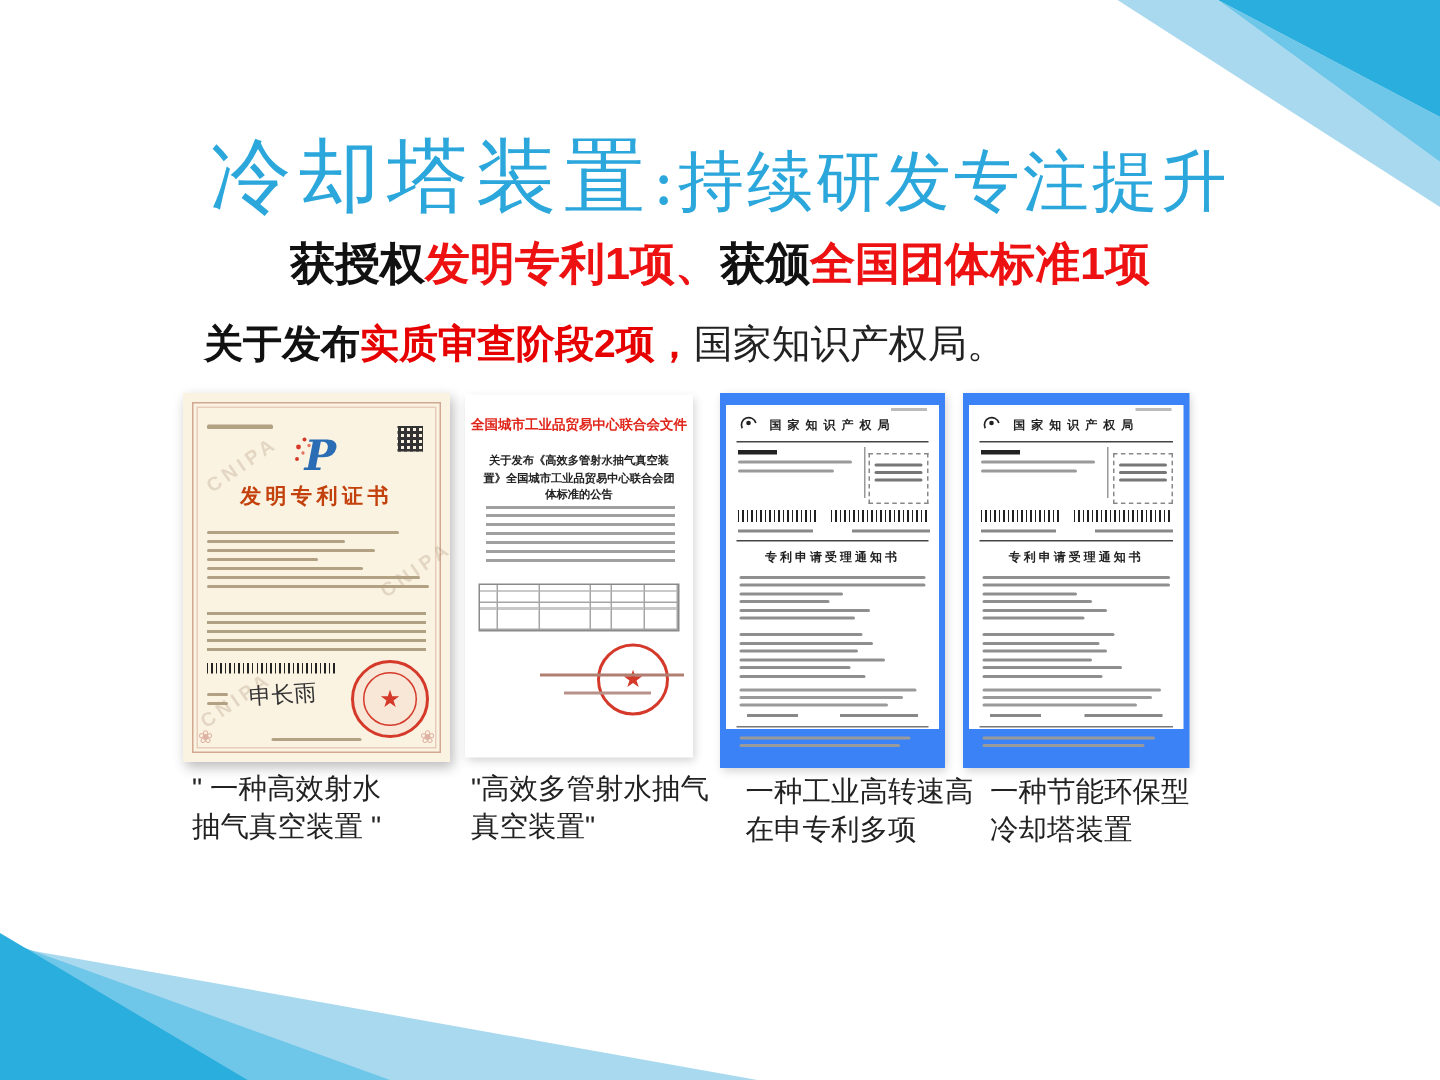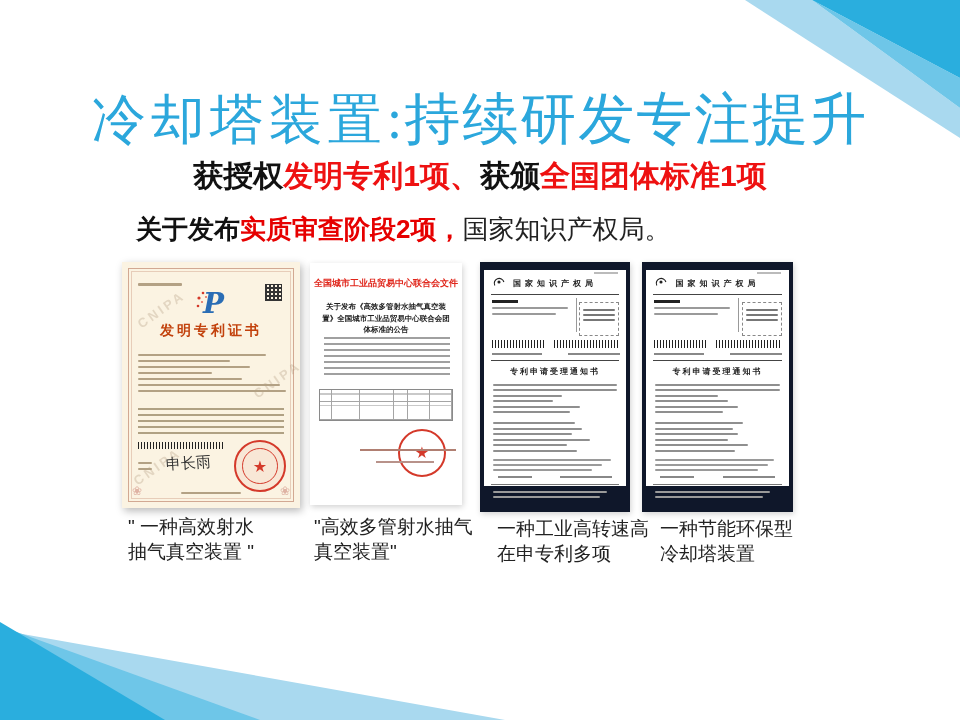--- a/index.html
+++ b/index.html
@@ -8,21 +8,21 @@
   .abs{position:absolute;}
 
   
   #deco-tr{top:0;right:0;}
   #deco-bl{bottom:0;left:0;}
 
   
   #title{top:82px;left:0;width:100%;text-align:center;color:#2ba7dc;
          font-family:"DejaVu Serif",serif;white-space:nowrap;}
   #title .t1{font-size:54px;letter-spacing:5px;}
-  #title .t2{font-size:56px;letter-spacing:2px;font-family:Liberation Serif, serif;}
+  #title .t2{font-size:44px;letter-spacing:2px;}
   #subtitle{top:156px;left:0;width:100%;text-align:center;font-size:30px;font-weight:bold;
             color:#111;white-space:nowrap;}
   #subtitle .red{color:#ee1111;}
   #line3{top:212px;left:136px;font-size:26px;color:#111;white-space:nowrap;}
   #line3 .b{font-weight:bold;}
   #line3 .red{color:#e60000;font-weight:bold;}
   #line3 .tail{font-weight:normal;color:#222;}
 
   
   .tl{height:2px;background:#9a9a9a;margin:4px 0;border-radius:1px;}
@@ -72,21 +72,21 @@
                 display:grid;grid-template-columns:9% 21% 26% 11% 16.5% 16.5%;
                 grid-template-rows:1fr 1.4fr;}
   #cert2 .table div{border-right:1px solid #a5a5a5;border-bottom:1px solid #a5a5a5;
                     background:repeating-linear-gradient(to bottom,transparent 0 3px,#c9c9c9 3px 4.5px,transparent 4.5px 100%);}
   #cert2 .seal2{right:16px;top:166px;width:44px;height:44px;}
   #cert2 .star{font-size:16px;}
   #cert2 .sealtext{right:6px;top:186px;width:96px;height:2px;background:#b07f72;}
   #cert2 .sealdate{right:28px;top:198px;width:58px;height:2px;background:#b8928a;}
 
   
-  .notice{width:150px;height:250px;background:#0f172a;box-shadow:1px 2px 6px rgba(0,0,0,.18);}
+  .notice{width:150px;height:250px;background:#3b82f6;box-shadow:1px 2px 6px rgba(0,0,0,.18);}
   #cert3{left:480px;top:262px;}
   #cert4{left:642px;top:262px;width:151px;}
   .notice .page{position:absolute;left:4px;right:4px;top:8px;bottom:26px;background:#ffffff;}
   .notice .gov-title{position:absolute;top:8px;left:0;width:100%;text-align:center;font-size:8px;
                      font-weight:bold;letter-spacing:4px;color:#222;}
   .notice .corner{position:absolute;top:2px;right:8px;width:24px;height:2px;background:#bbb;}
   .notice .logo{position:absolute;left:8px;top:5px;}
   .notice .r1{position:absolute;left:7px;right:7px;top:24px;}
   .notice .numbox{position:absolute;left:8px;top:30px;width:78px;}
   .notice .numbox .num{height:3px;width:26px;background:#222;margin:0 0 4px 0;}

